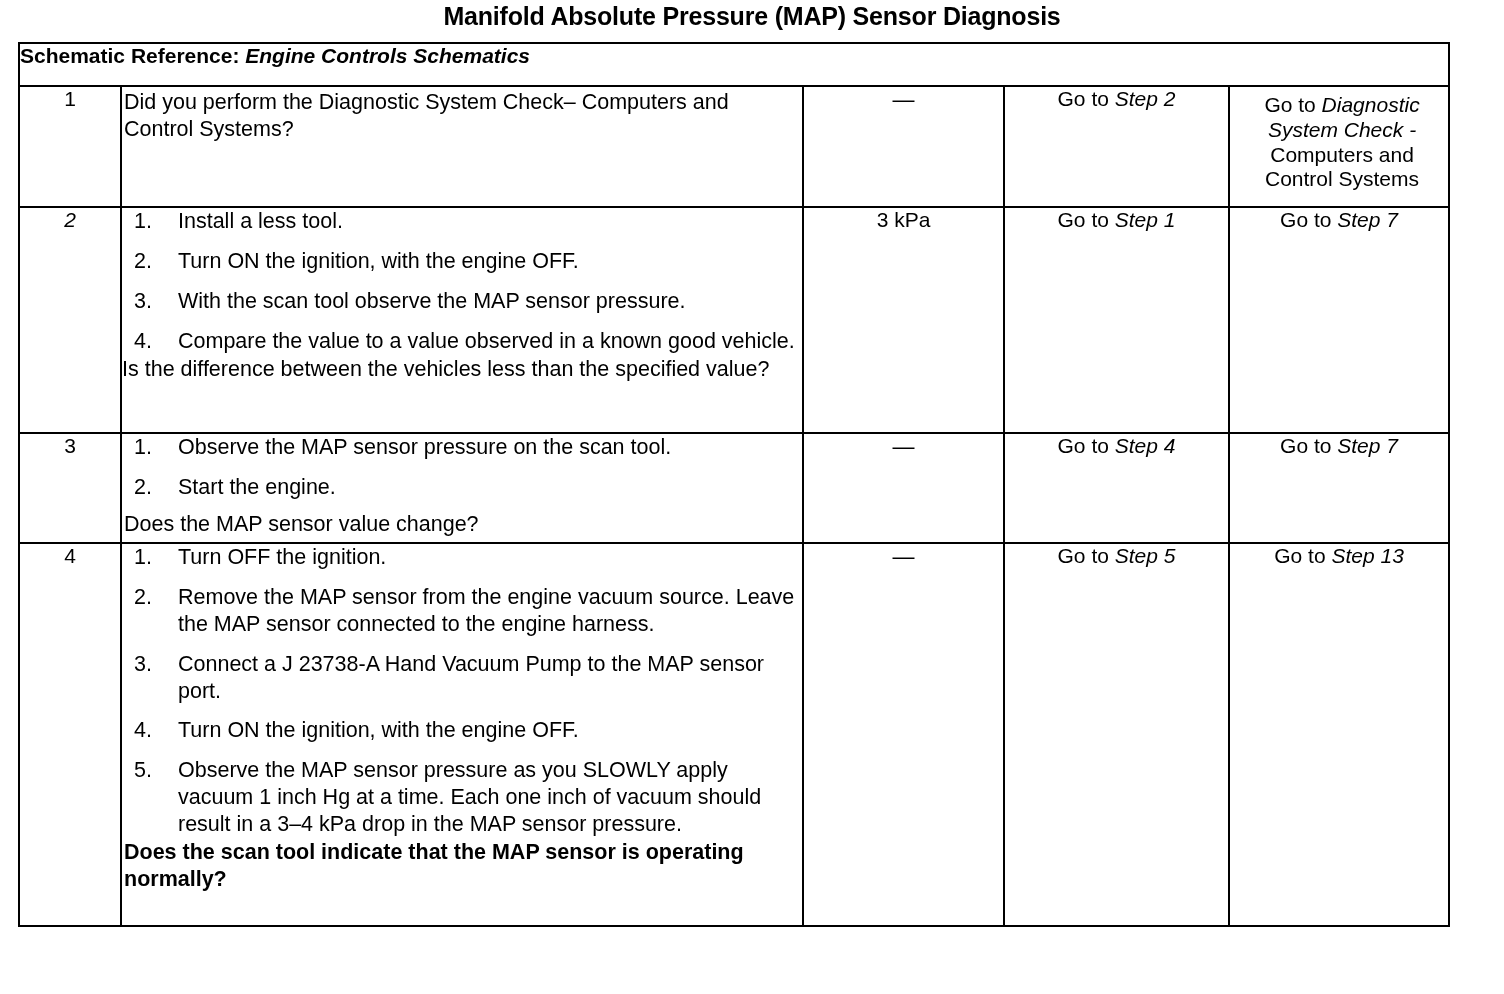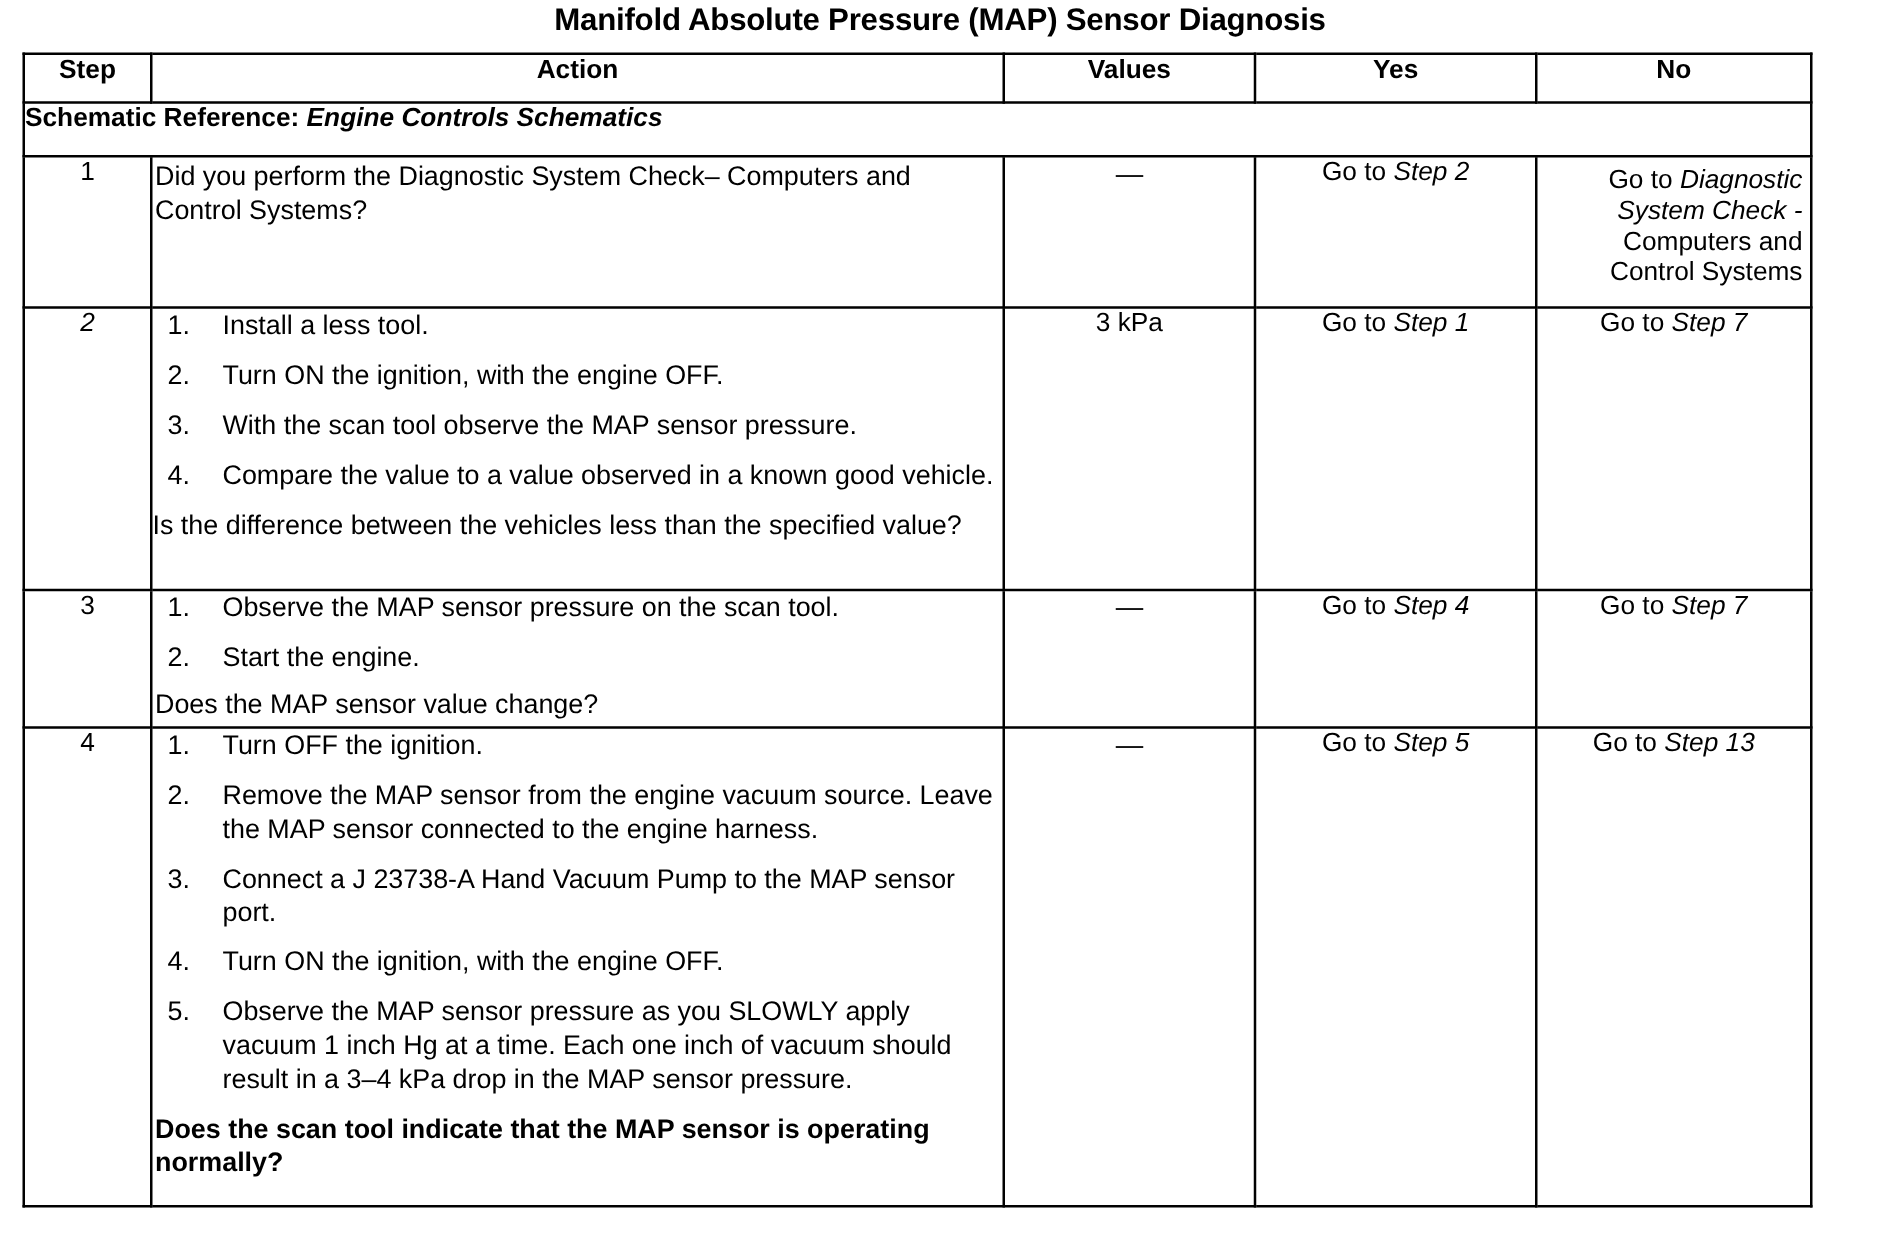--- a/index.html
+++ b/index.html
@@ -111,21 +111,21 @@
   }
   ol.steps > li:last-child { margin-bottom: 0; }
   ol.steps > li .num {
     position: absolute;
     left: 12px;
     top: 0;
     width: 34px;
     text-align: left;
   }
   .question {
-    margin-top: 13px;
+    margin-top: 1px;
     font-size: 21.5px;
     line-height: 1.25;
   }
   .question.tight { margin-top: 10px; }
 
   .plain-q {
     font-size: 21.5px;
     line-height: 1.25;
     padding: 6px 24px 6px 14px;
   }
@@ -147,21 +147,21 @@
     vertical-align: bottom;
     text-align: center;
     font-size: 21.5px;
     padding: 0 10px 8px 10px;
     border-radius: 18px;
   }
   .res-cell .ital { font-style: italic; }
 
   .res-cell.topleft {
     vertical-align: top;
-    text-align: right;
+    text-align: center;
     padding: 6px 6px 6px 12px;
     line-height: 1.18;
   }
 
   .spacer { flex: 1 1 auto; }
 </style>
 </head>
 <body>
 
 <div class="page">
@@ -171,27 +171,20 @@
   <table class="diag-table">
     <colgroup>
       <col class="c-step">
         <col class="c-action">
         <col class="c-values">
         <col class="c-yes">
         <col class="c-no">
     </colgroup>
     <tbody>
 
-      <tr>
-        <td class="hdr-cell">Step</td>
-        <td class="hdr-cell">Action</td>
-        <td class="hdr-cell">Values</td>
-        <td class="hdr-cell">Yes</td>
-        <td class="hdr-cell">No</td>
-      </tr>
 
       <tr>
         <td class="schem-cell" colspan="5"><span>Schematic Reference:</span><span class="ital">&nbsp;<span>Engine Controls Schematics</span></span></td>
       </tr>
 
       <tr style="height:121px;">
         <td class="step-cell">1</td>
         <td class="action-cell">
           <div class="plain-q" style="padding-left:2px;padding-top:2px;">Did you perform the Diagnostic System Check– Computers and Control Systems?</div>
         </td>

